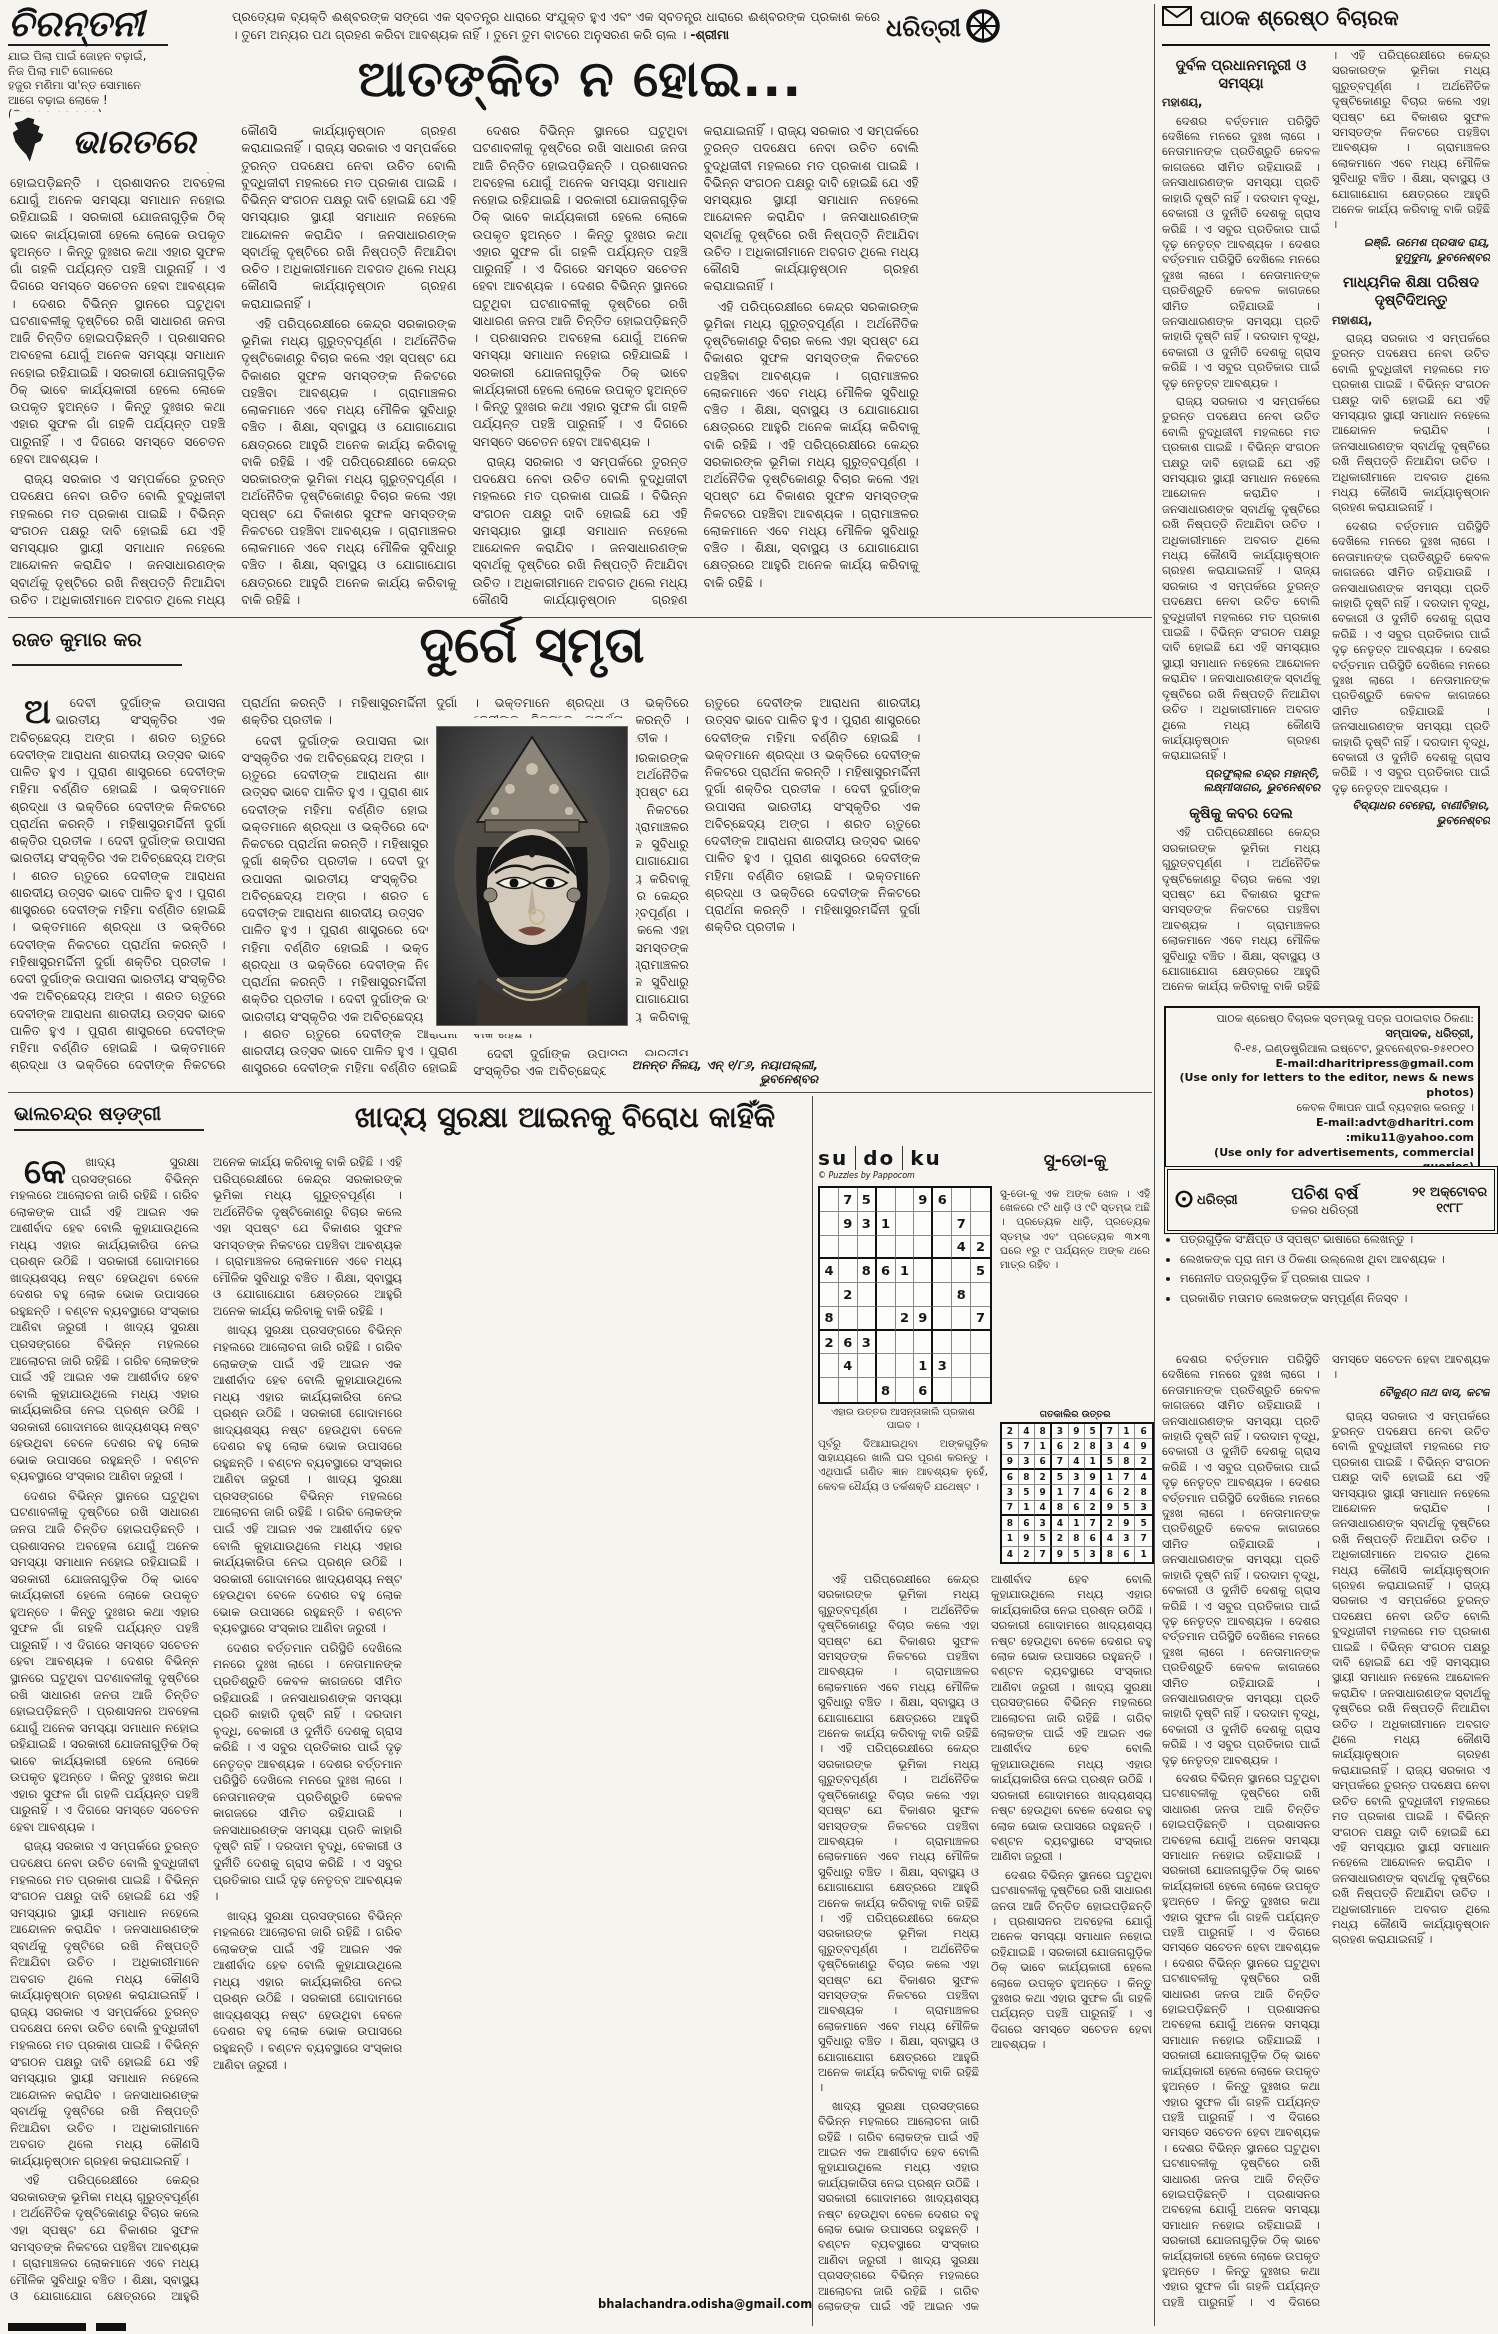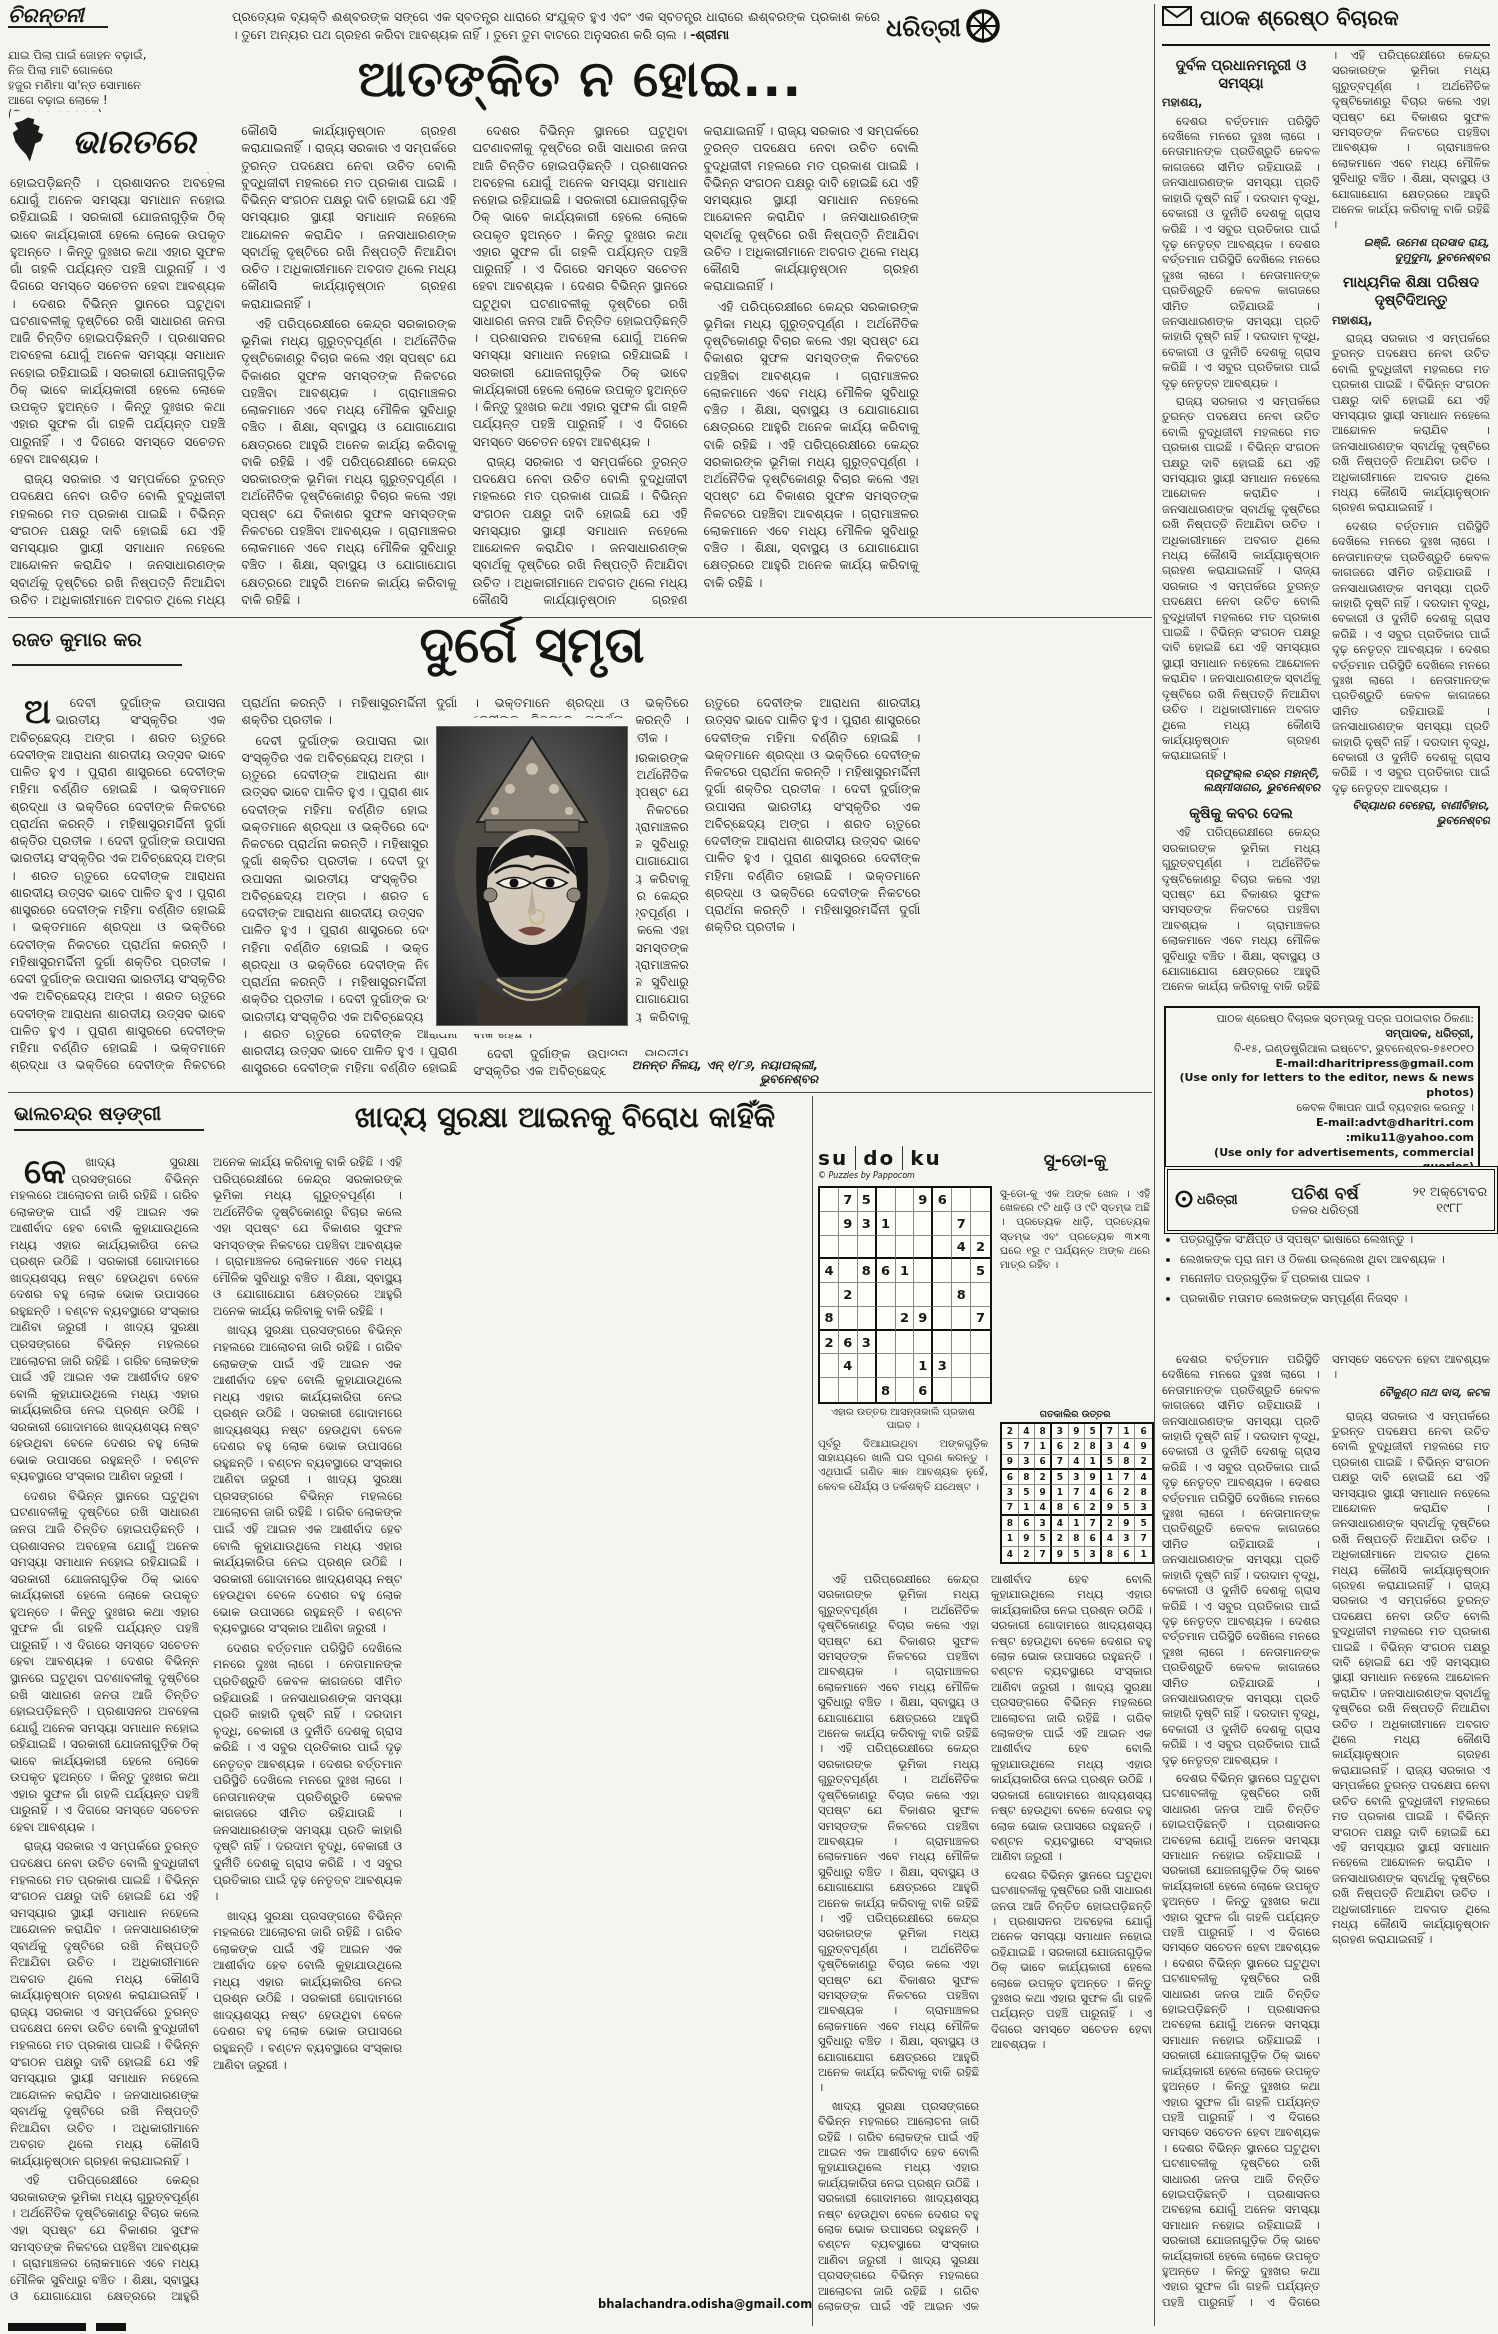--- a/index.html
+++ b/index.html
@@ -11,21 +11,21 @@
   .abs{position:absolute}
   .jt{text-align:justify}
   p{margin:0 0 3px 0;text-indent:14px}
 
   
   .rule-h{position:absolute;height:1px;background:#4a4a4a}
   .rule-v{position:absolute;width:1px;background:#4a4a4a}
 
   
   #poem-box{left:8px;top:4px;width:212px;height:106px}
-  #poem-title{font-size:20px;font-weight:bold;font-style:italic;border-bottom:2px solid #222;display:inline-block;padding-right:24px;line-height:1.1;margin-bottom:20px}
+  #poem-title{font-size:36px;font-weight:bold;font-style:italic;border-bottom:2px solid #222;display:inline-block;padding-right:24px;line-height:1.1;margin-bottom:3px}
   .poem-line{font-size:11.5px;line-height:1.3;text-indent:0}
   #poem-author{font-size:12px;font-weight:bold;text-align:right;margin-top:2px}
 
   
   #quote-block{left:232px;top:8px;width:648px;height:42px;font-size:12.5px;line-height:1.45}
   .qattr{font-weight:bold;white-space:nowrap}
   #masthead-logo{left:886px;top:4px;width:90px;height:48px;display:flex;align-items:center;gap:4px}
   #masthead-text{font-size:24px;font-weight:bold}
 
   
@@ -67,21 +67,21 @@
   #contact-box{left:1164px;top:1006px;width:304px;border:2px solid #111;padding:4px;text-align:right;font-size:11px;line-height:1.35;background:#f6f4ee}
   #contact-box .b{font-weight:bold}
   #contact-box .en{font-size:11px;font-weight:bold}
 
   
   #archive-box{left:1164px;top:1166px;width:312px;height:58px;border:1px solid #111;box-shadow:inset 0 0 0 2px #f6f4ee, inset 0 0 0 3px #111;display:flex;align-items:center;justify-content:space-between;padding:4px 10px;background:#f6f4ee}
   #archive-box .brand{display:flex;align-items:center;gap:4px;font-size:13px;font-weight:bold}
   #archive-box .mid{text-align:center}
   #archive-box .mid .big{font-size:17px;font-weight:bold}
   #archive-box .mid .small{font-size:12px}
-  #archive-box .date{text-align:center;font-weight:normal;font-size:13px}
+  #archive-box .date{text-align:center;font-weight:bold;font-size:13px}
 
   
   #guidelines{left:1164px;top:1232px;width:322px;font-size:11.5px;line-height:1.35}
   #guidelines ul{margin:0;padding-left:16px}
   #guidelines li{margin-bottom:4px}
 
   
   #sudoku-box{left:818px;top:1146px;width:334px;height:418px}
   #sud-brand{position:absolute;left:0;top:0;width:170px}
   #sud-brand .word{display:flex;align-items:baseline;font-size:20px;font-weight:bold;letter-spacing:2px}

